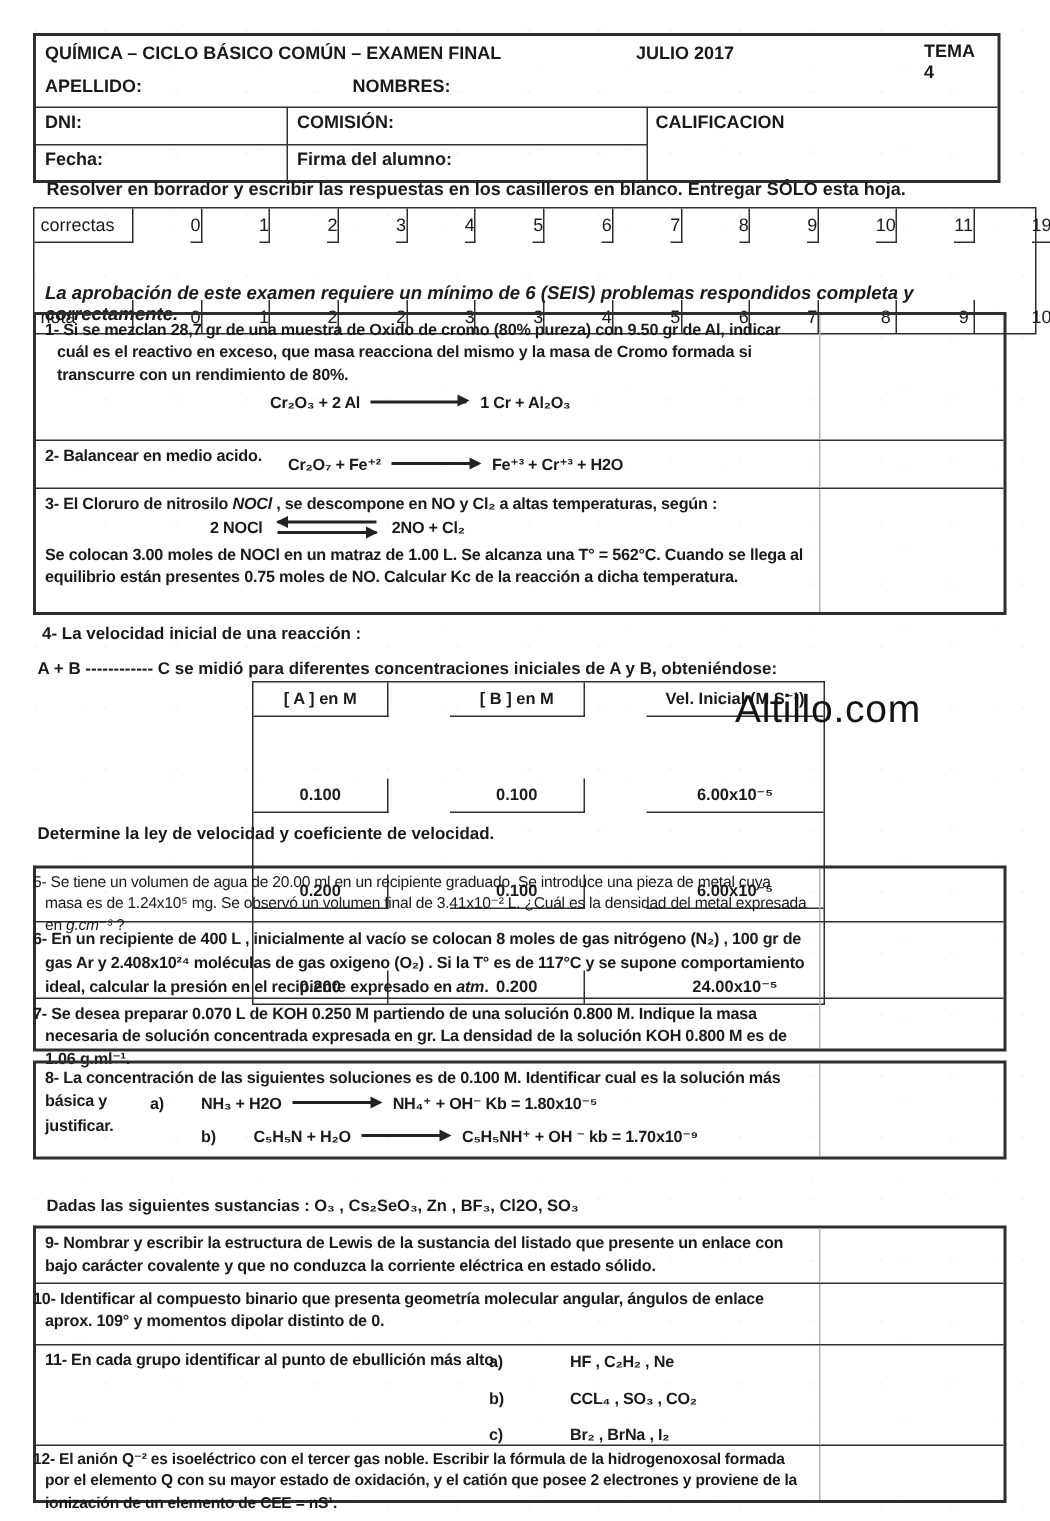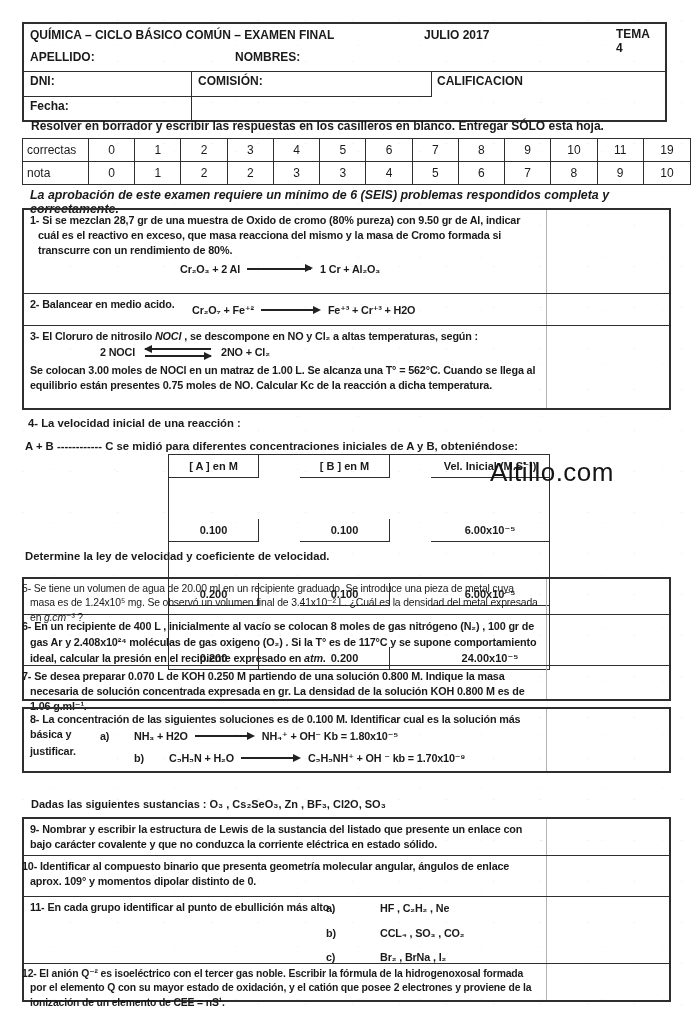--- a/index.html
+++ b/index.html
@@ -25,21 +25,21 @@
   .hdr .com{grid-column:2;grid-row:2;border-right:1.5px solid #2e2e2e;border-bottom:1.5px solid #2e2e2e;}
   .hdr .cal{grid-column:3;grid-row:2/4;padding-left:5px;}
   .hdr .fecha{grid-column:1;grid-row:3;border-right:1.5px solid #2e2e2e;}
   .hdr .firma{grid-column:2;grid-row:3;border-right:1.5px solid #2e2e2e;}
   .tl{position:relative;display:block;height:22px;}
 
   .instr{position:absolute;left:31px;top:119px;font-size:12px;font-weight:700;}
 
   
   .grade{position:absolute;left:22px;top:138px;width:667px;border:1.5px solid #2e2e2e;
-         display:grid;grid-template-columns:66px repeat(13,1fr);font-size:12px;}
+         display:grid;grid-template-columns:66px repeat(13,1fr);font-size:12px;gap:38px;}
   .grade>div{height:22px;line-height:22px;border-right:1.3px solid #2e2e2e;text-align:center;}
   .grade>div:nth-child(14n){border-right:none;}
   .grade>div.r1{border-bottom:1.3px solid #2e2e2e;}
   .grade>div.lab{text-align:left;padding-left:4px;}
 
   .approval{position:absolute;left:30px;top:188px;font-size:12.4px;font-weight:700;font-style:italic;}
 
   
   .ptable{position:absolute;left:22px;width:645px;border:2px solid #2e2e2e;background:transparent;}
   .prow{position:relative;display:flex;border-bottom:1.8px solid #2e2e2e;}
@@ -93,20 +93,21 @@
       </span>
       <span class="tl">
         <span>APELLIDO:</span>
         <span class="abs" style="left:205px;top:0;">NOMBRES:</span>
       </span>
     </div>
     <div class="c dni"><span>DNI:</span></div>
     <div class="c com"><span>COMISIÓN:</span></div>
     <div class="c fecha"><span>Fecha:</span></div>
     <div class="c cal"><span>CALIFICACION</span></div>
+    <div class="c firma"><span>Firma del alumno:</span></div>
   </div>
 
   <div class="instr">Resolver en borrador y escribir las respuestas en los casilleros en blanco. Entregar SÓLO esta hoja.</div>
 
   <div class="grade">
     <div class="r1 lab">correctas</div>
     <div class="r1">0</div>
     <div class="r1">1</div>
     <div class="r1">2</div>
     <div class="r1">3</div>
@@ -152,21 +153,21 @@
         <span>2- Balancear en medio acido.</span>
         <span class="abs eqline" style="left:168px;top:9px;">
           <span>Cr₂O₇ + Fe⁺²</span><span class="rxn-arrow"></span><span>Fe⁺³ + Cr⁺³ + H2O</span>
         </span>
       </div>
       <div class="pans"></div>
     </div>
     <div class="prow" style="height:82px;">
       <div class="ptext">
         <div><span>3- El Cloruro de nitrosilo </span><span class="it">NOCl</span><span> , se descompone en NO y Cl₂ a altas temperaturas, según :</span></div>
-        <div class="eqline" style="margin:1px 0 0 70px;">
+        <div class="eqline" style="margin:1px 0 0 110px;">
           <span>2 NOCl</span><span class="eq-arrow"><span class="ea-top"></span><span class="ea-bot"></span></span><span>2NO + Cl₂</span>
         </div>
         <div style="margin-top:3px;">Se colocan 3.00 moles de NOCl en un matraz de 1.00 L. Se alcanza una T° = 562°C. Cuando se llega al equilibrio están presentes 0.75 moles de NO.  Calcular Kc de la reacción a dicha temperatura.</div>
       </div>
       <div class="pans"></div>
     </div>
   </div>
 
   <div class="p4-title">4- La velocidad inicial de una reacción :</div>
   <div class="p4-intro">A + B ------------ C    se midió para diferentes concentraciones iniciales de A y B, obteniéndose:</div>

